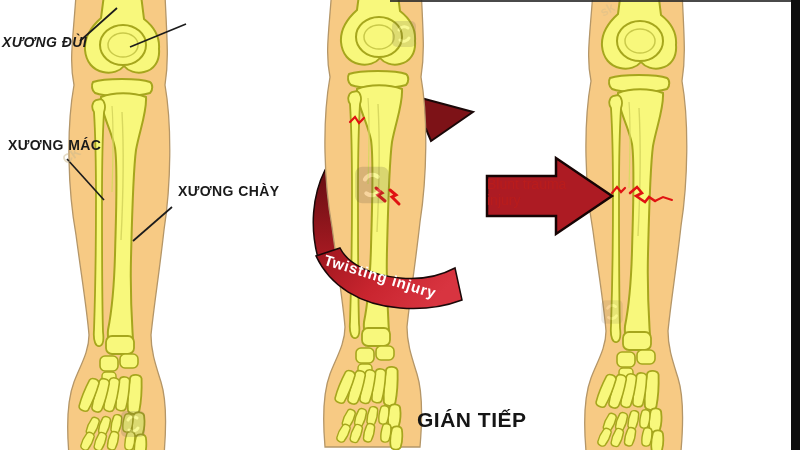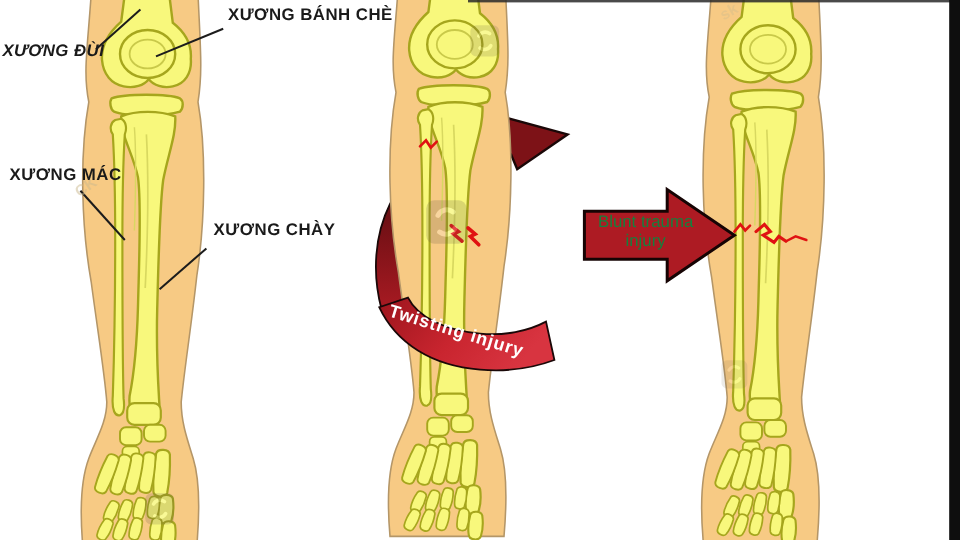--- a/index.html
+++ b/index.html
@@ -16,21 +16,21 @@
     position:absolute;color:#151515;font-weight:bold;font-size:21px;
     letter-spacing:0.5px;white-space:nowrap;z-index:5;
   }
   .twist-label{
     position:absolute;left:327px;top:251px;width:150px;z-index:6;
     color:#ffffff;font-weight:bold;font-size:15px;letter-spacing:0.8px;
     transform:rotate(17deg);transform-origin:left top;white-space:nowrap;
   }
   .blunt-label{
     position:absolute;left:487px;top:177px;width:102px;z-index:6;
-    color:#15803d;font-size:14px;line-height:1.12;text-align:center;
+    color:#b91c1c;font-size:14px;line-height:1.12;text-align:left;
     white-space:pre-line;
   }
   .edge-top{position:absolute;left:390px;top:0;width:410px;height:2px;background:#2a2a2a;opacity:.85;z-index:8;}
   .edge-right{position:absolute;left:791px;top:0;width:9px;height:450px;background:#0e0e0e;z-index:8;}
   .wm-txt{position:absolute;color:#cbb98e;font-size:13px;font-weight:bold;opacity:.5;z-index:4;}
 </style>
 </head>
 <body>
 
 <div class="stage">
@@ -146,27 +146,27 @@
 
     <g>
       <use href="#wmBadge" transform="translate(404,34)" opacity="0.18"></use>
       <use href="#wmBadge" transform="translate(372,185) scale(1.4)" opacity="0.22"></use>
       <use href="#wmBadge" transform="translate(133,424)" opacity="0.20"></use>
       <use href="#wmBadge" transform="translate(612,312) scale(0.9)" opacity="0.12"></use>
     </g>
   </svg>
 
   <div class="lbl" style="left:2px;top:34px;font-style:italic;">XƯƠNG ĐÙI</div>
-  <div class="lbl" style="left:190px;top:4px;">XƯƠNG BÁNH CHÈ</div>
   <div class="lbl" style="left:8px;top:137px;">XƯƠNG MÁC</div>
   <div class="lbl" style="left:178px;top:183px;">XƯƠNG CHÀY</div>
 
   <div class="twist-label">Twisting injury</div>
   <div class="blunt-label">Blunt trauma
 injury</div>
 
+  <div class="caption" style="left:417px;top:408px;">GIÁN TIẾP</div>
 
   <div class="wm-txt" style="left:62px;top:148px;transform:rotate(-35deg);">CK</div>
   <div class="wm-txt" style="left:600px;top:2px;transform:rotate(-30deg);opacity:.35;">sk</div>
 
   <div class="edge-top"></div>
   <div class="edge-right"></div>
 </div>
 
 </body></html>

